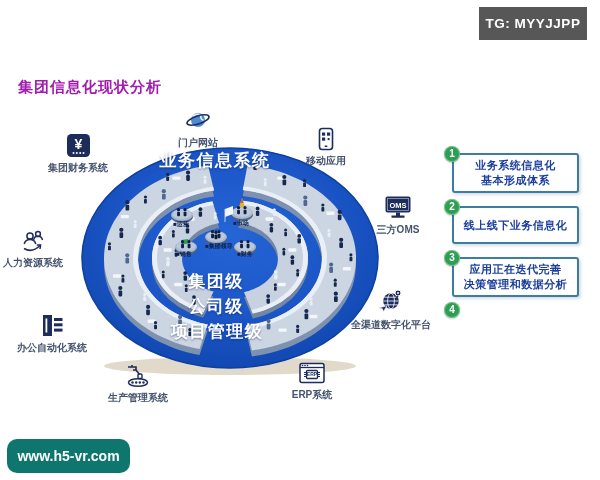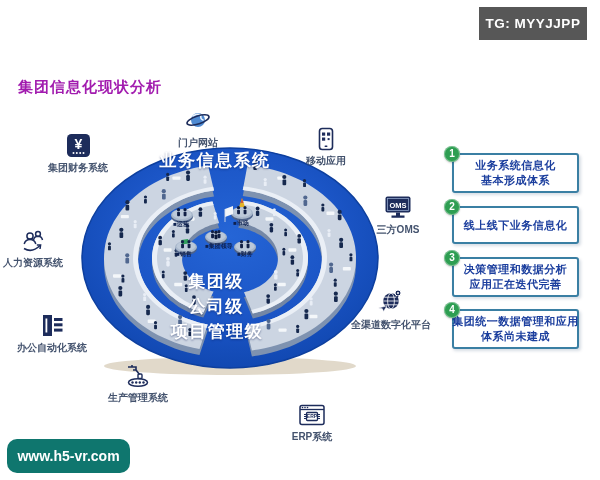--- a/index.html
+++ b/index.html
@@ -307,21 +307,21 @@
       <rect x="0" y="-1" width="4" height="4.5" rx="1" stroke="#1d2c5b" stroke-width="1.4" fill="none"></rect>
       <ellipse cx="0" cy="7.5" rx="9.5" ry="3.8" stroke="#1d2c5b" stroke-width="1.5" fill="none"></ellipse>
       <circle cx="-5.5" cy="7.5" r="1.2" fill="#1d2c5b"></circle>
         <circle cx="-1.8" cy="7.5" r="1.2" fill="#1d2c5b"></circle>
       <circle cx="1.8" cy="7.5" r="1.2" fill="#1d2c5b"></circle>
         <circle cx="5.5" cy="7.5" r="1.2" fill="#1d2c5b"></circle>
     </svg>
     <div class="sys-label">生产管理系统</div>
   </div>
 
-  <div class="sys" style="left:312px;top:360px;margin-top:42px;">
+  <div class="sys" style="left:312px;top:360px;">
     <svg class="ic" width="28" height="26" viewBox="-14 -13 28 26">
       <rect x="-12" y="-9.5" width="24" height="19" rx="2" fill="#fff" stroke="#1d2c5b" stroke-width="1.5"></rect>
       <line x1="-12" y1="-5.5" x2="12" y2="-5.5" stroke="#1d2c5b" stroke-width="1.3"></line>
       <circle cx="-9.5" cy="-7.5" r="0.8" fill="#1d2c5b"></circle>
         <circle cx="-7" cy="-7.5" r="0.8" fill="#1d2c5b"></circle>
         <circle cx="-4.5" cy="-7.5" r="0.8" fill="#1d2c5b"></circle>
       <rect x="-5.5" y="-2.5" width="11" height="8" rx="1" fill="none" stroke="#1d2c5b" stroke-width="1.3"></rect>
       <path d="M-5.5,-0.5 h-2.5 M-5.5,1.5 h-2.5 M-5.5,3.5 h-2.5 M5.5,-0.5 h2.5 M5.5,1.5 h2.5 M5.5,3.5 h2.5" stroke="#1d2c5b" stroke-width="1.1"></path>
       <text x="0" y="3" text-anchor="middle" font-size="5" font-weight="bold" fill="#1d2c5b" font-family="Liberation Sans, sans-serif">ERP</text>
     </svg>
@@ -360,25 +360,21 @@
   </div>
   <div class="finding" style="top:199px;">
     <div class="fnum">2</div>
     <div class="fbox">
       <div>线上线下业务信息化</div>
     </div>
   </div>
   <div class="finding" style="top:250px;">
     <div class="fnum">3</div>
     <div class="fbox">
+      <div>应用正在迭代完善</div>
       <div>决策管理和数据分析</div>
-      <div>应用正在迭代完善</div>
     </div>
   </div>
   <div class="finding" style="top:302px;">
     <div class="fnum">4</div>
-    <div class="fbox">
-      <div>集团统一数据管理和应用</div>
-      <div>体系尚未建成</div>
-    </div>
   </div>
 
 </div>
 
 </body></html>

